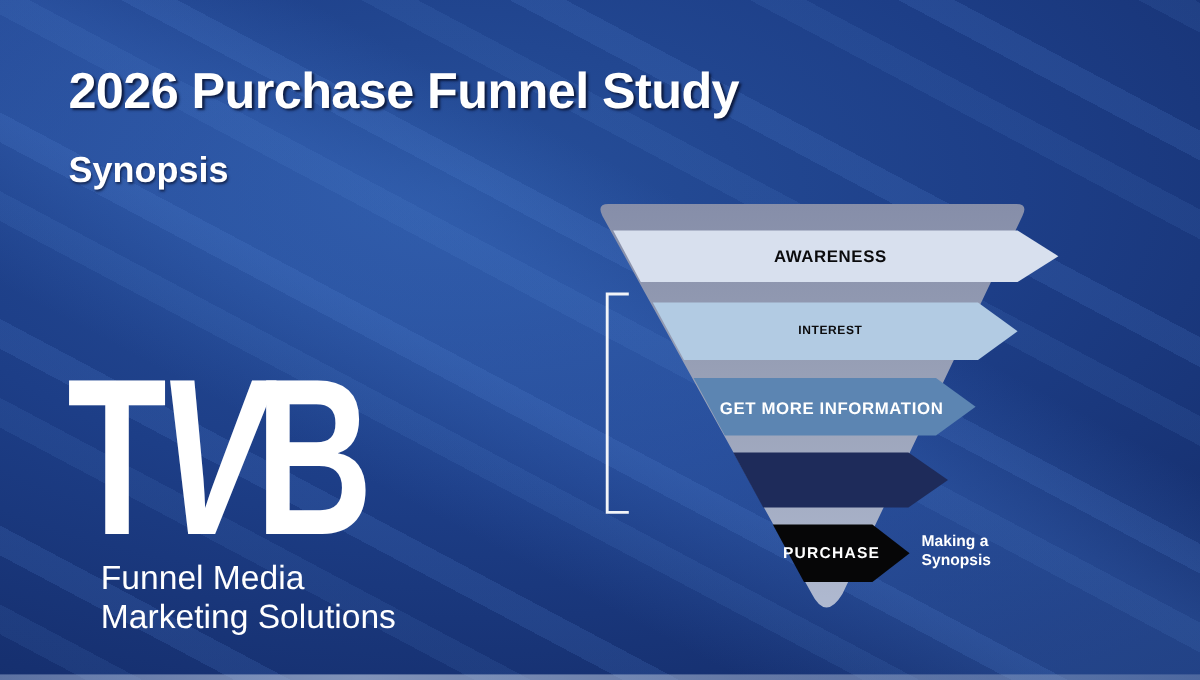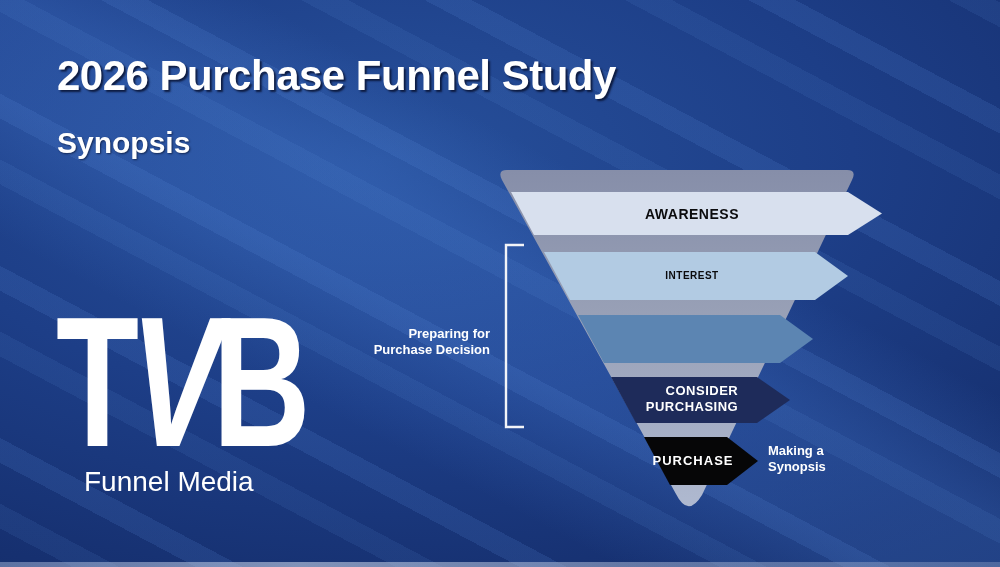--- a/index.html
+++ b/index.html
@@ -93,20 +93,21 @@
 
   <div class="title-block">
     <div class="main-title">2026 Purchase Funnel Study</div>
     <div class="sub-title">Synopsis</div>
   </div>
 
   <div class="logo">
     <div class="logo-letters"><span>T</span><span class="v">V</span><span>B</span></div>
     <div class="logo-tagline">
       <div>Funnel Media</div>
+      <div>Marketing Solutions</div>
     </div>
   </div>
 
   <svg class="funnel-svg" viewBox="0 0 1000 567" xmlns="http://www.w3.org/2000/svg" aria-hidden="true">
     <defs>
       <linearGradient id="bodyGrad" x1="0" y1="0" x2="0" y2="1">
         <stop offset="0%" stop-color="#868EA9"></stop>
         <stop offset="45%" stop-color="#99A1B7"></stop>
         <stop offset="100%" stop-color="#AFB9D0"></stop>
       </linearGradient>
@@ -118,23 +119,20 @@
     <polygon points="544,252 815,252 848,276 815,300 570,300" fill="#B2CBE3"></polygon>
     <polygon points="578,315 780,315 813,339 780,363 604,363" fill="#5C85B2"></polygon>
     <polygon points="611,377 757,377 790,400 757,423 636,423" fill="#1E2B5A"></polygon>
     <polygon points="644,437 727,437 758,461 727,485 670,485" fill="#060607"></polygon>
 
     <path d="M 524 245 L 506 245 L 506 427 L 524 427" fill="none" stroke="#F2F4F8" stroke-width="2.4"></path>
   </svg>
 
   <div class="stage-label stage-0 label-dark">AWARENESS</div>
   <div class="stage-label stage-1 label-dark">INTEREST</div>
-  <div class="stage-label stage-3 label-light">CONSIDER
-PURCHASING</div>
+  <div class="stage-label stage-2 label-light">GET MORE INFORMATION</div>
   <div class="stage-label stage-4 label-light">PURCHASE</div>
 
-  <div class="annotation annot-left-middle">Preparing for
-Purchase Decision</div>
   <div class="annotation annot-right-bottom">Making a
 Synopsis</div>
 
   <div class="bottom-strip"></div>
 </div>
 
 </body></html>

